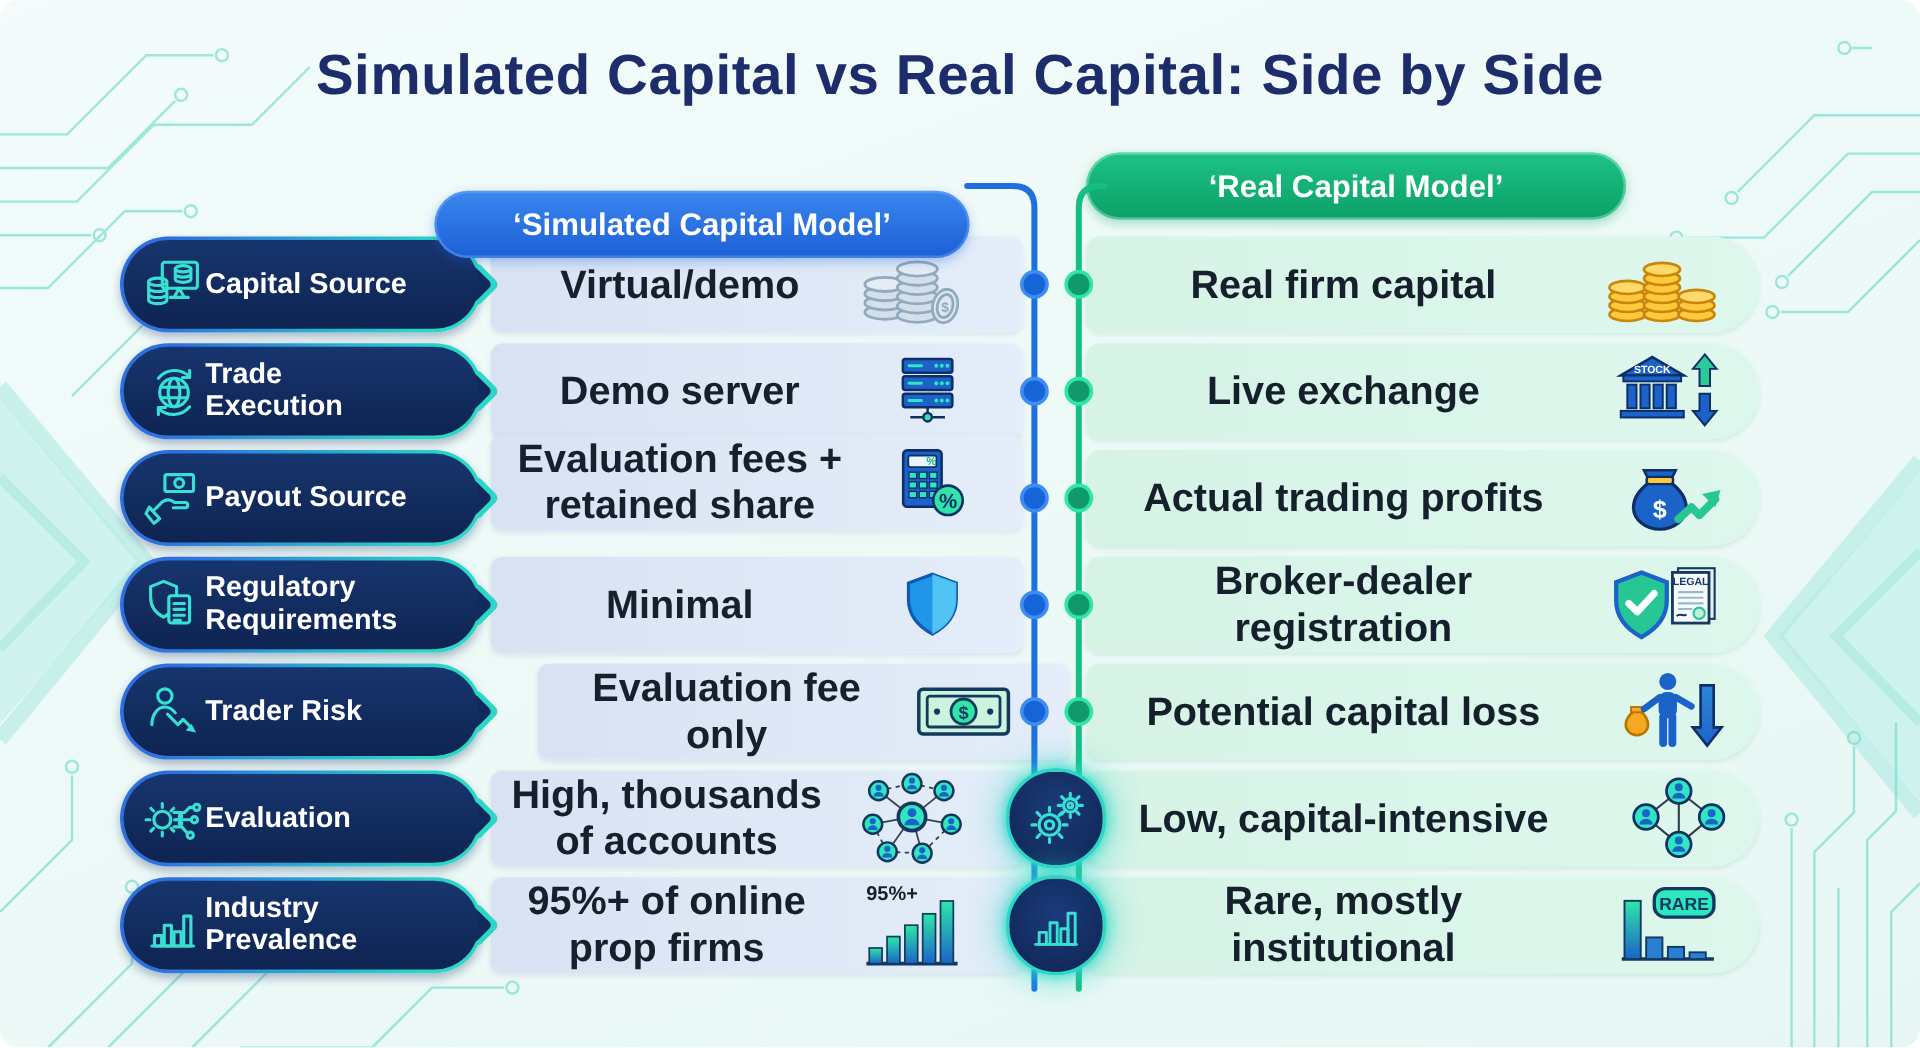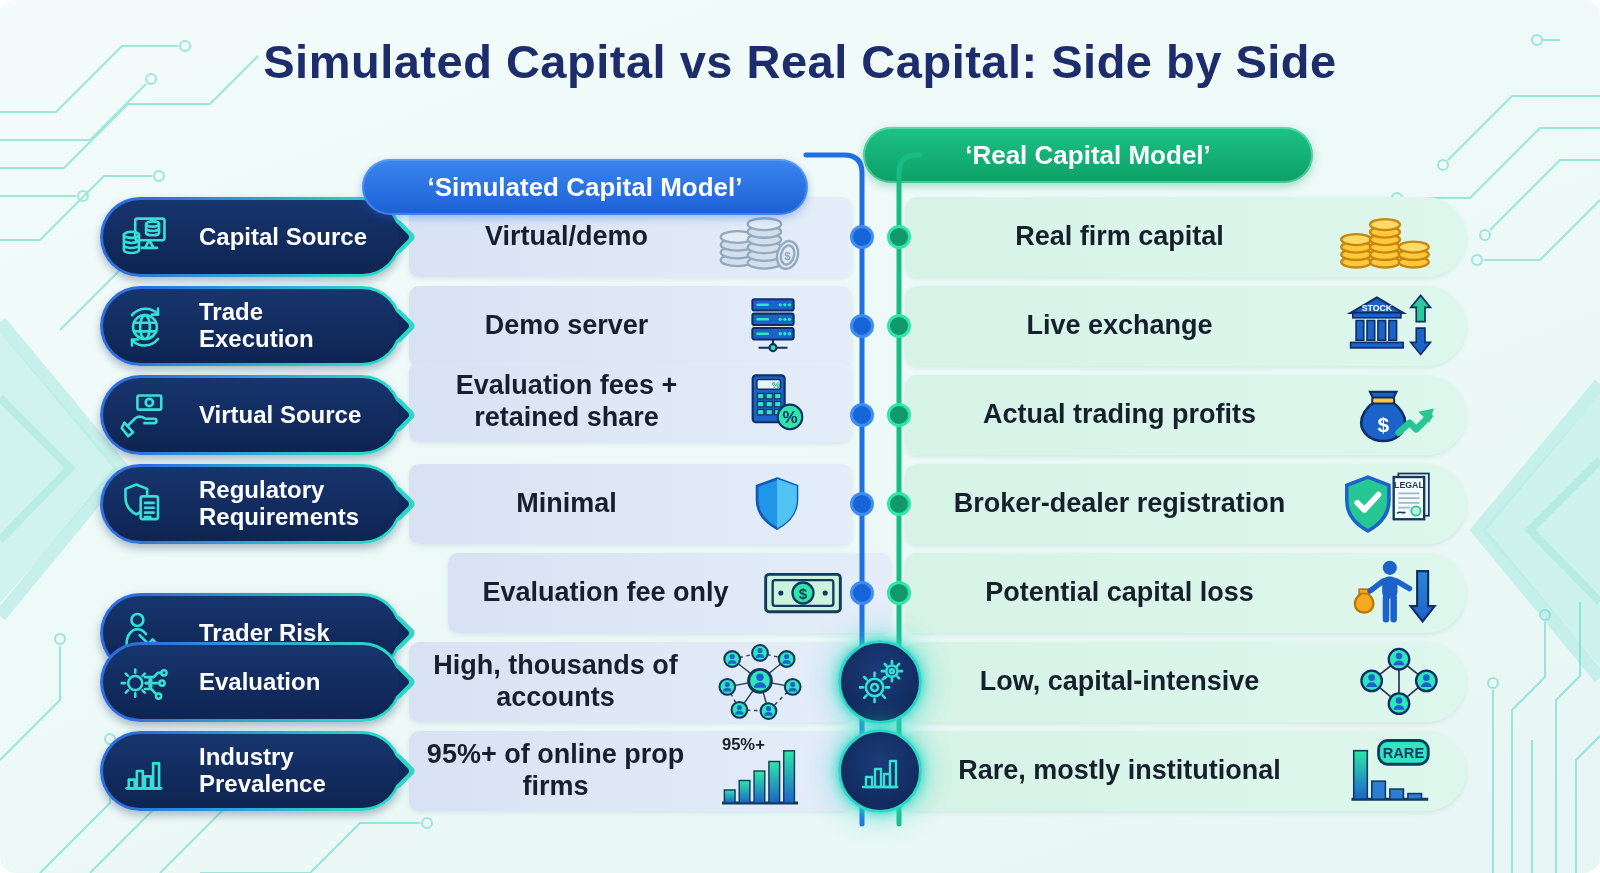--- a/index.html
+++ b/index.html
@@ -6,41 +6,41 @@
   .canvas{position:relative;width:1600px;height:873px;margin:0 auto;overflow:hidden;
     background:linear-gradient(160deg,#f3fcfb 0%,#ecf9f7 55%,#e7f6f4 100%);
     border-radius:16px;font-family:"Liberation Sans",sans-serif;}
   .decor{position:absolute;left:0;top:0;width:1600px;height:873px;z-index:0;}
   .title{position:absolute;top:34px;left:0;right:0;text-align:center;
     font-size:47px;font-weight:700;color:#1d2d6b;letter-spacing:.5px;z-index:2;}
   .hpill{position:absolute;top:127px;height:56px;border-radius:28px;display:flex;
     align-items:center;justify-content:center;color:#fff;font-size:26px;font-weight:700;z-index:3;}
   .hpill.sim{left:362px;width:446px;background:linear-gradient(180deg,#3b86ef,#1b60d6);
     box-shadow:0 3px 9px rgba(27,96,214,.35), inset 0 0 0 2px rgba(140,190,255,.35);margin-top:32px;}
-  .hpill.real{left:863px;width:450px;background:linear-gradient(180deg,#1dc287,#0ca066);
+  .hpill.real{left:905px;width:450px;background:linear-gradient(180deg,#1dc287,#0ca066);
     box-shadow:0 3px 9px rgba(12,160,102,.35), inset 0 0 0 2px rgba(160,240,205,.45);}
   .row-cell{position:absolute;height:80px;z-index:1;}
   .sim-cell{left:409px;width:443px;border-radius:10px;
     background:linear-gradient(90deg,#d8e2f3,#e4edf9);box-shadow:0 2px 4px rgba(120,150,190,.18);}
   .real-cell{left:905px;width:561px;border-radius:12px 40px 40px 12px;
     background:linear-gradient(90deg,#d6f3e6,#def7ed);box-shadow:0 2px 4px rgba(90,170,140,.18);}
   .cat-pill{position:absolute;left:100px;width:302px;height:80px;border-radius:40px;padding:3px;
     box-sizing:border-box;background:linear-gradient(110deg,#2e6fe0 15%,#2bd7c7 85%);
     z-index:2;box-shadow:0 4px 8px rgba(10,30,80,.30);}
   .cat-pill::before{content:"";position:absolute;right:-9px;top:50%;width:27px;height:27px;
     transform:translateY(-50%) rotate(45deg);background:#2bd7c7;border-radius:5px;}
   .cat-pill::after{content:"";position:absolute;right:-4px;top:50%;width:22px;height:22px;
     transform:translateY(-50%) rotate(45deg);background:#112a5e;border-radius:4px;}
   .cat-inner{position:relative;width:100%;height:100%;border-radius:37px;
     background:linear-gradient(180deg,#17356e,#0e2452);display:flex;align-items:center;
-    gap:28px;padding:0 6px 0 16px;box-sizing:border-box;z-index:1;}
+    gap:0;padding:0 6px 0 16px;box-sizing:border-box;z-index:1;}
   .cat-icon{width:52px;height:52px;flex:none;}
   .cat-text{color:#fff;font-size:24px;font-weight:700;line-height:1.12;max-width:180px;}
   .val-text{position:absolute;top:0;bottom:0;display:flex;align-items:center;justify-content:center;
-    text-align:center;font-weight:700;color:#16202c;font-size:27px;line-height:1.18;}
+    text-align:center;font-weight:700;color:#16202c;font-size:33px;line-height:1.18;}
   .sim-cell .val-text{left:10px;right:138px;}
   .real-cell .val-text{left:18px;right:150px;}
   .val-icon{position:absolute;top:50%;transform:translateY(-50%);}
   .sim-cell .val-icon{right:46px;}
   .real-cell .val-icon{right:26px;}
   .connector{position:absolute;left:0;top:0;width:1600px;height:873px;z-index:3;pointer-events:none;}
   .mid-circle{position:absolute;left:838px;width:84px;height:84px;border-radius:50%;box-sizing:border-box;
     background:radial-gradient(circle at 50% 38%,#1b3b7a,#0e2452);border:3px solid #2bd7c7;
     display:flex;align-items:center;justify-content:center;z-index:4;
     box-shadow:0 0 30px rgba(43,215,199,.85),0 0 10px rgba(43,215,199,.9);}
@@ -271,21 +271,21 @@
   <div class="cat-pill" style="top:375px;">
     <div class="cat-inner">
       <svg class="cat-icon" viewBox="0 0 48 48">
         <g fill="none" stroke="#38e0d4" stroke-width="2.4" stroke-linecap="round" stroke-linejoin="round">
           <rect x="17" y="6" width="22" height="13" rx="1.5"></rect>
           <circle cx="28" cy="12.5" r="3.4"></circle>
           <path d="M8 34 l7 -7 c3.5 -2.5 7 -1.5 9.5 0.5 h8 c2.8 0 2.8 4 0 4 h-9"></path>
           <path d="M5 31 l8 9 -4.5 3.5 -6 -7.5 z"></path>
         </g>
       </svg>
-      <div class="cat-text">Virtual Source</div>
+      <div class="cat-text">Payout Source</div>
     </div>
   </div>
   <div class="row-cell sim-cell" style="top:362px;">
     <div class="val-text">Evaluation fees + retained share</div>
     <svg class="val-icon" width="64" height="64" viewBox="0 0 60 58">
       <rect x="10" y="4" width="30" height="44" rx="3" fill="#1b63c9" stroke="#0d2f66" stroke-width="2"></rect>
       <rect x="14" y="8" width="22" height="9" rx="1.5" fill="#e8f4fa" stroke="#0d2f66" stroke-width="1.4"></rect>
       <text x="32" y="15.5" font-size="9" font-weight="bold" fill="#14b87e" text-anchor="middle">%</text>
       <g fill="#2ee6c0" stroke="#0d2f66" stroke-width="1.1">
         <rect x="14.5" y="21" width="6" height="5"></rect>
@@ -342,21 +342,21 @@
       <g stroke="#9db8cc" stroke-width="1.5">
           <path d="M48 20 h18 M48 24 h18 M48 28 h18 M48 32 h10"></path>
         </g>
       <circle cx="63" cy="35" r="4" fill="#bdeee0" stroke="#27c695" stroke-width="1.5"></circle>
       <path d="M47 37 c2.5 -2.5 4.5 0.5 7 -1" stroke="#123a5e" stroke-width="1.4" fill="none"></path>
       <path d="M22 6 L40 13 V26 C40 38 33 46 22 52 C11 46 4 38 4 26 V13 Z" fill="#27c695" stroke="#1b63c9" stroke-width="3"></path>
       <path d="M13 28 l6 6 12 -13" stroke="#ffffff" stroke-width="5" fill="none" stroke-linecap="round" stroke-linejoin="round"></path>
     </svg>
   </div>
 
-  <div class="cat-pill" style="top:553px;margin-top:40px;">
+  <div class="cat-pill" style="top:553px;">
     <div class="cat-inner">
       <svg class="cat-icon" viewBox="0 0 48 48">
         <g fill="none" stroke="#38e0d4" stroke-width="2.4" stroke-linecap="round" stroke-linejoin="round">
           <circle cx="17" cy="12" r="5.5"></circle>
           <path d="M7 34 c0 -8.5 5 -13.5 10 -13.5 c3 0 6 2 8 4.5"></path>
           <path d="M19 26 l8 8 4 -4 7 7"></path>
         </g>
         <polygon points="41,40 33,38.5 37.5,33.5" fill="#38e0d4"></polygon>
       </svg>
       <div class="cat-text">Trader Risk</div>

